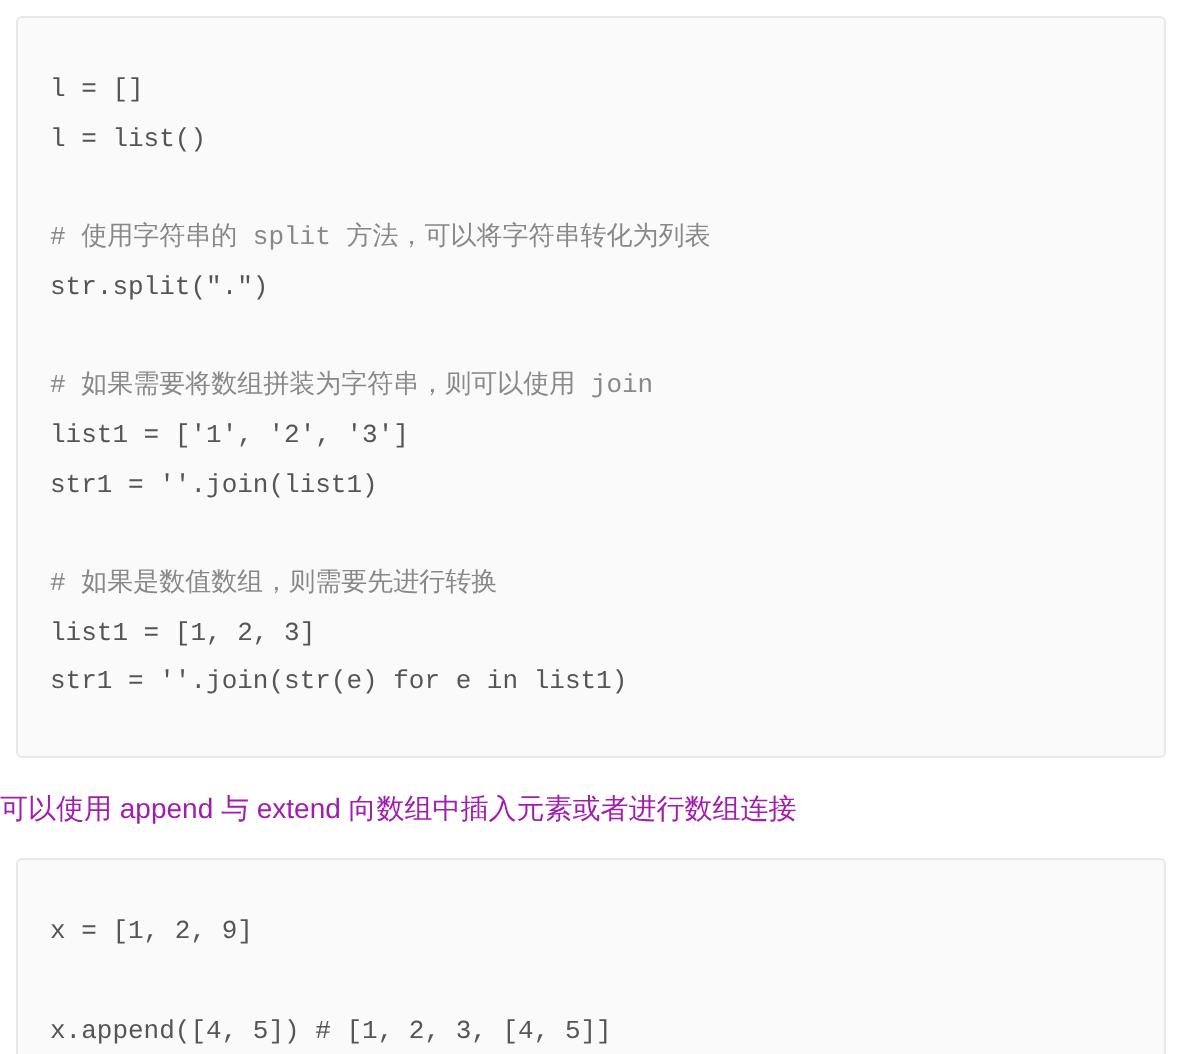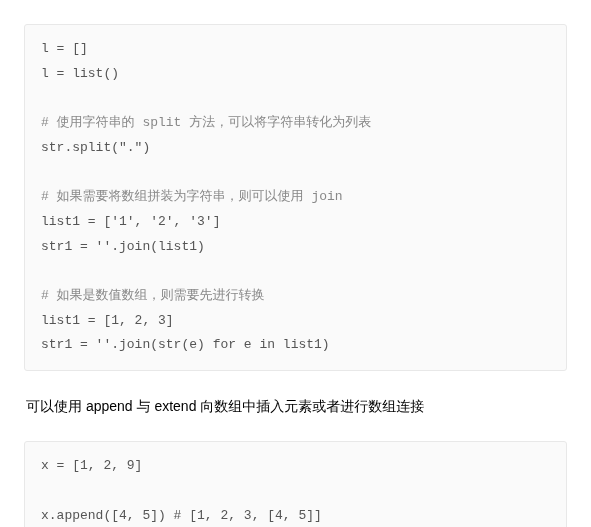--- a/index.html
+++ b/index.html
@@ -10,36 +10,36 @@
     body {
       font-family: -apple-system, BlinkMacSystemFont, "Segoe UI", "PingFang SC", "Microsoft YaHei", sans-serif;
       background: #ffffff;
       width: 591px;
       padding: 0;
     }
     .code-block {
       background: #fafafa;
       border: 1px solid #e8e8e8;
       border-radius: 3px;
-      padding: 12px 16px;
-      margin: 24px;
+      padding: 24px 16px;
+      margin: 8px;
       font-family: "Courier New", Consolas, Monaco, monospace;
       font-size: 13px;
       line-height: 1.9;
       color: #555;
       white-space: pre;
       overflow-x: auto;
     }
     .code-block .comment {
       color: #888;
     }
     .text-paragraph {
-      margin: 14px 26px;
+      margin: 14px 0;
       font-size: 14px;
-      color: #000000;
+      color: #a21caf;
       line-height: 1.6;
     }
   </style>
 </head>
 <body>
 
 <div class="code-block"><span>l = []</span>
 <span>l = list()</span>
 <span></span>
 <span class="comment"># 使用字符串的 split 方法，可以将字符串转化为列表</span>

